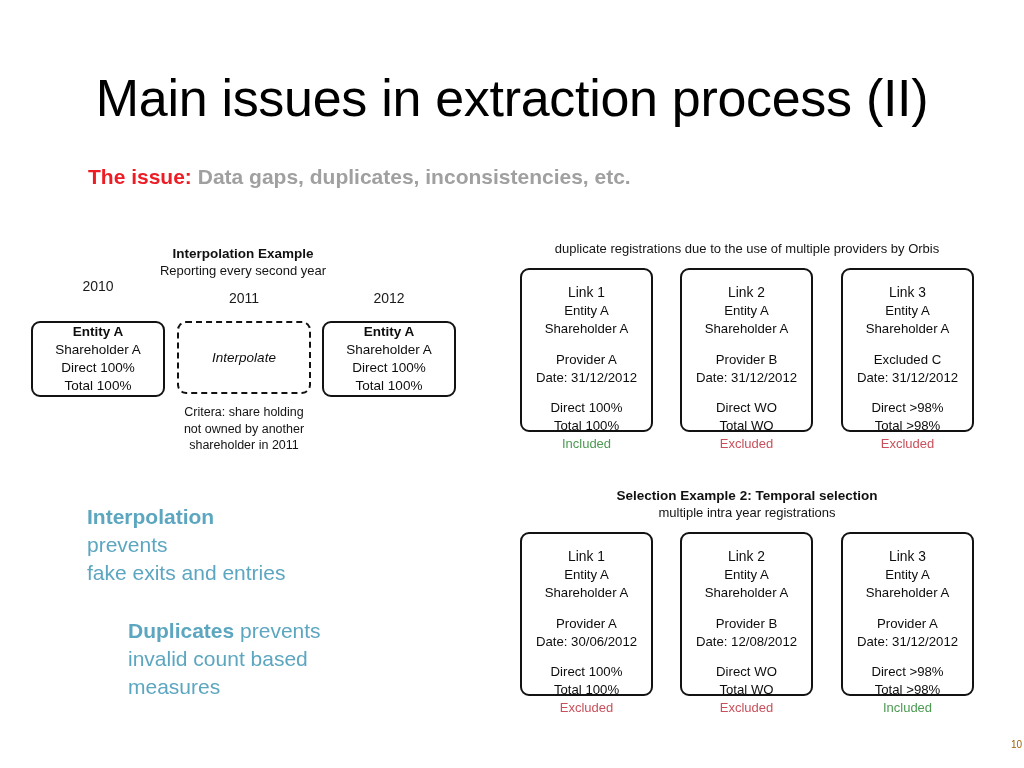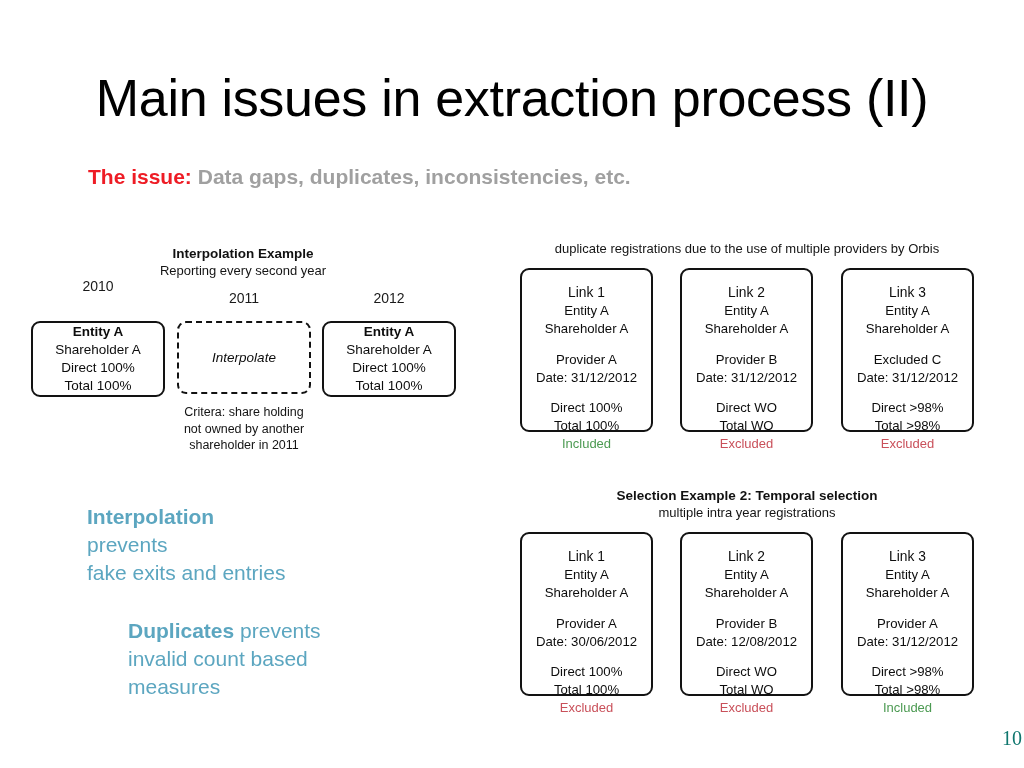--- a/index.html
+++ b/index.html
@@ -133,23 +133,22 @@
     font-size: 21px;
     line-height: 1.33;
     font-weight: 400;
   }
   .teal-block b { font-weight: 700; }
 
   .page-number {
     position: absolute;
     right: 50px;
     bottom: 18px;
-    font-size: 20px;
-    color: #0f766e;
-    font-family: Liberation Serif, serif;
+    font-size: 10px;
+    color: #a16207;
   }
 </style>
 </head>
 <body>
 
 <div id="slide">
 
   <div class="slide-title">Main issues in extraction process (II)</div>
 
   <div class="issue-line">

